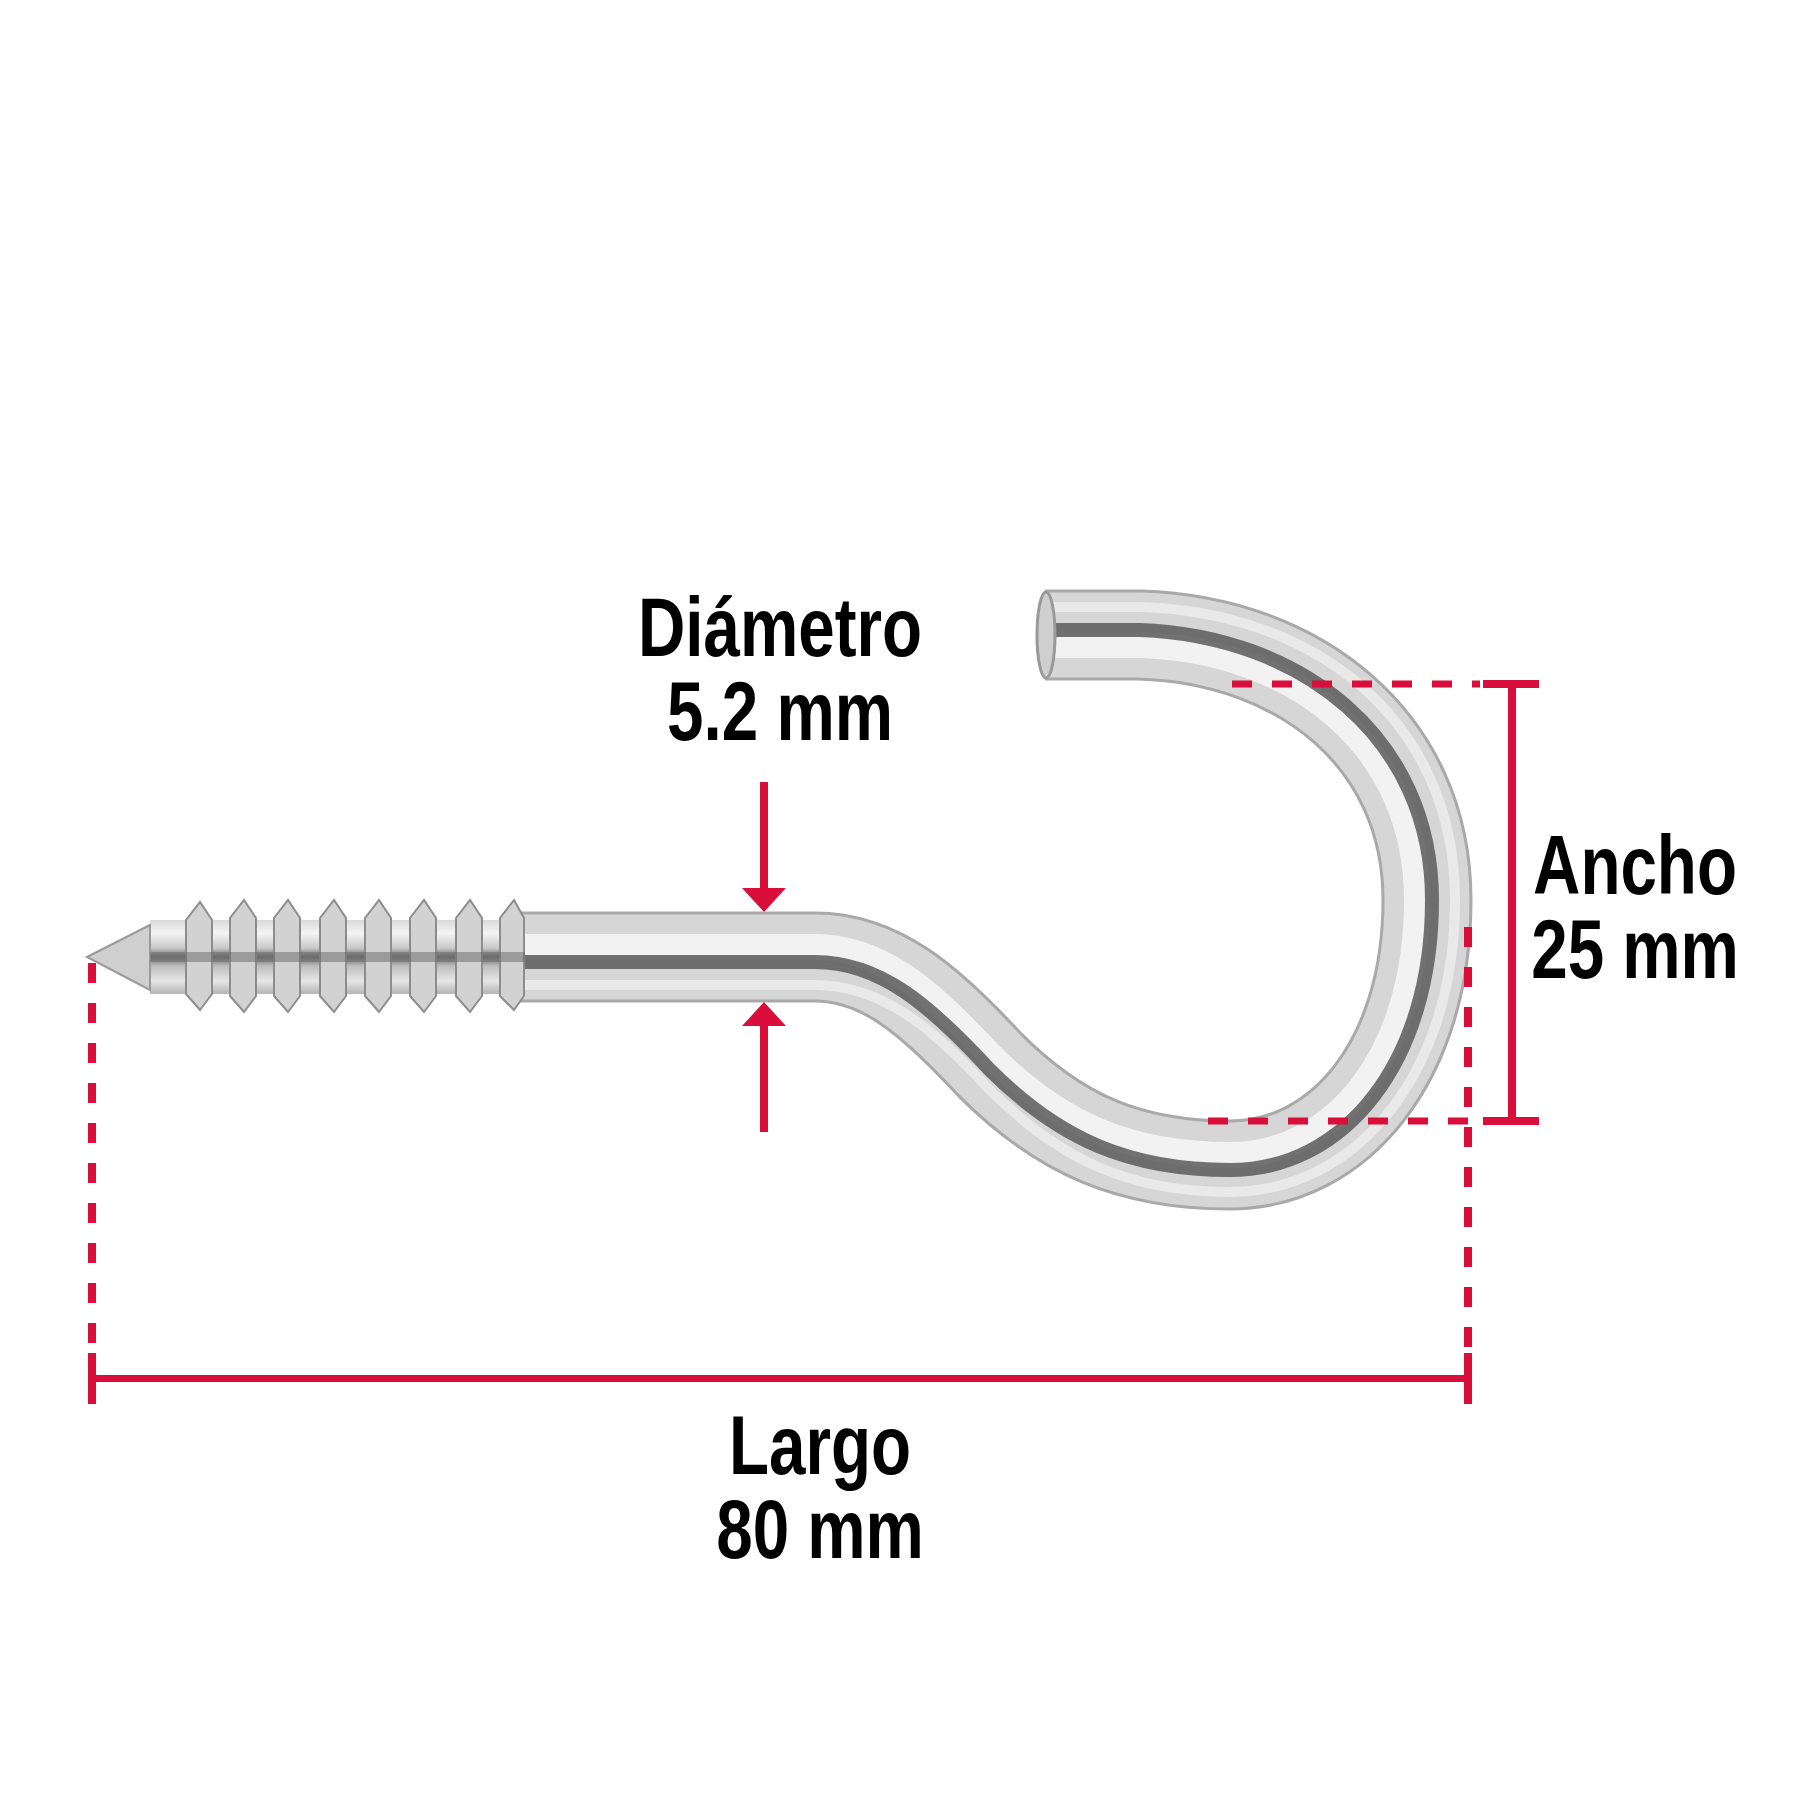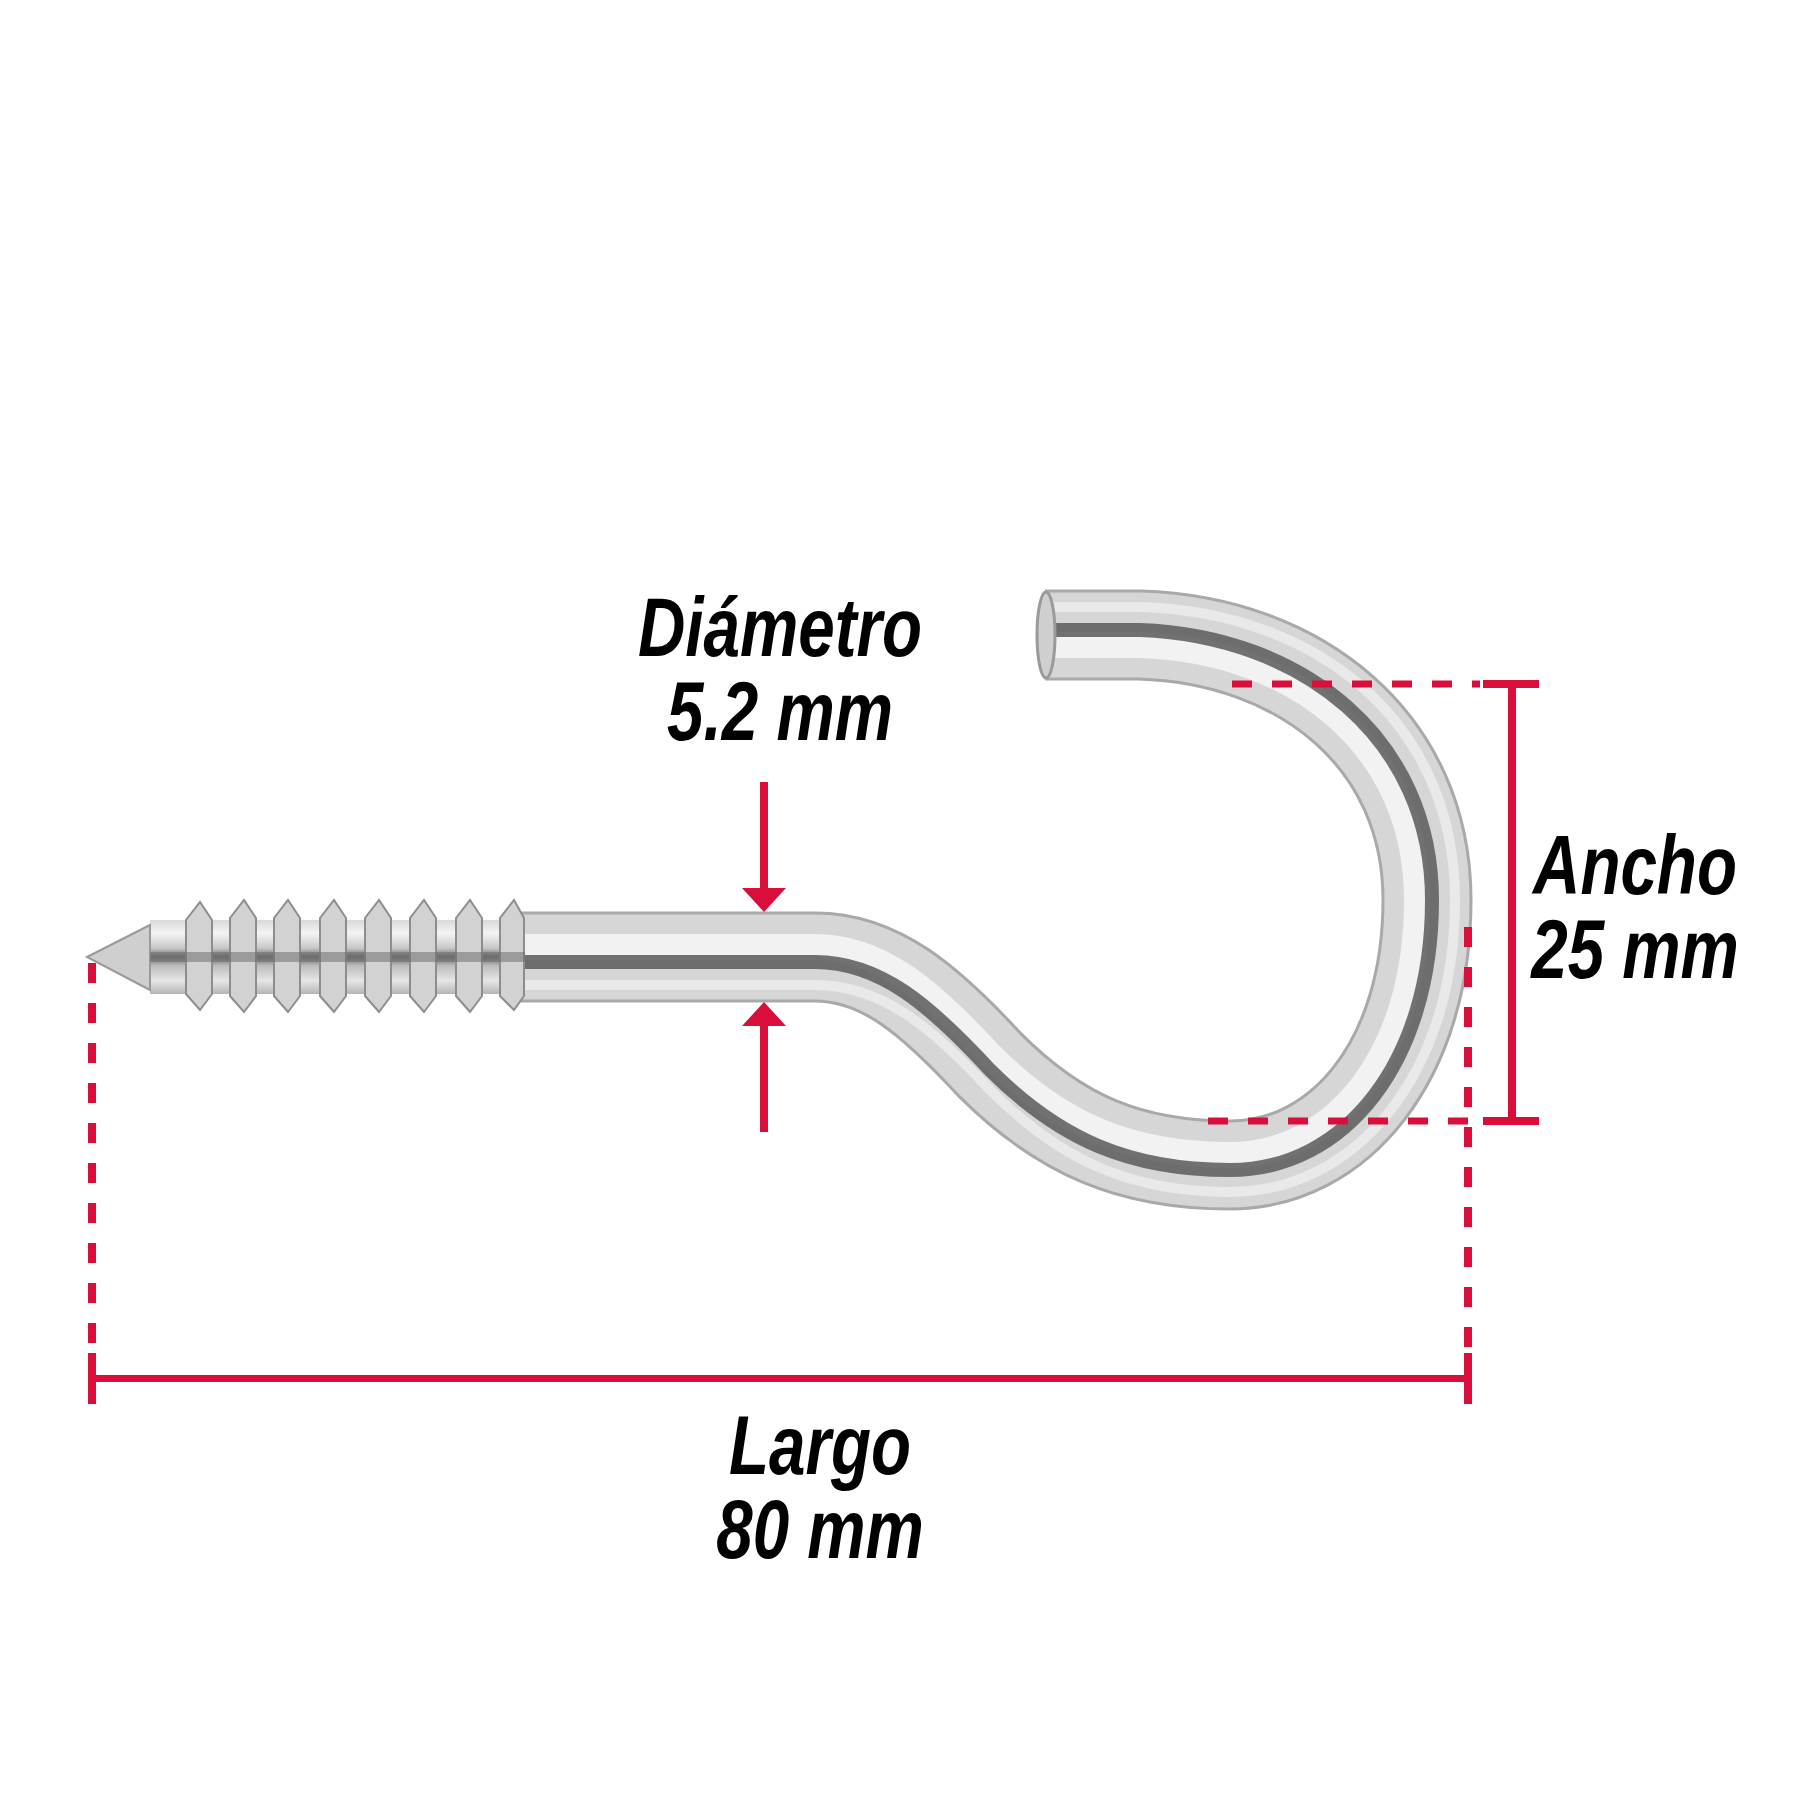--- a/index.html
+++ b/index.html
@@ -1,17 +1,17 @@
 <!DOCTYPE html>
 <html><head>
 <meta charset="utf-8">
 <style>
   html, body { margin: 0; padding: 0; background: #ffffff; }
   body { width: 1800px; height: 1800px; position: relative; overflow: hidden; }
-  #stage { position: absolute; left: 0; top: 0; width: 1800px; height: 1800px; font-style: italic; }
+  #stage { position: absolute; left: 0; top: 0; width: 1800px; height: 1800px; }
   .label {
     position: absolute;
     font-family: "Liberation Sans", "DejaVu Sans", sans-serif;
     font-weight: bold;
     color: #000000;
     text-align: center;
     line-height: 84px;
     font-size: 84px;
     white-space: nowrap;
     transform-origin: center top;

